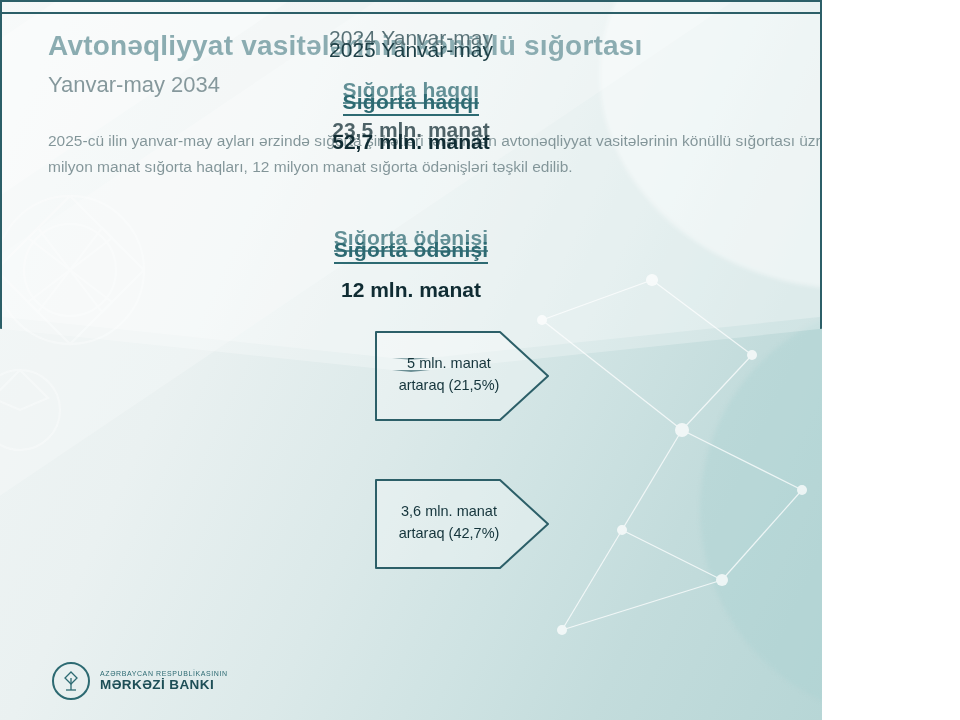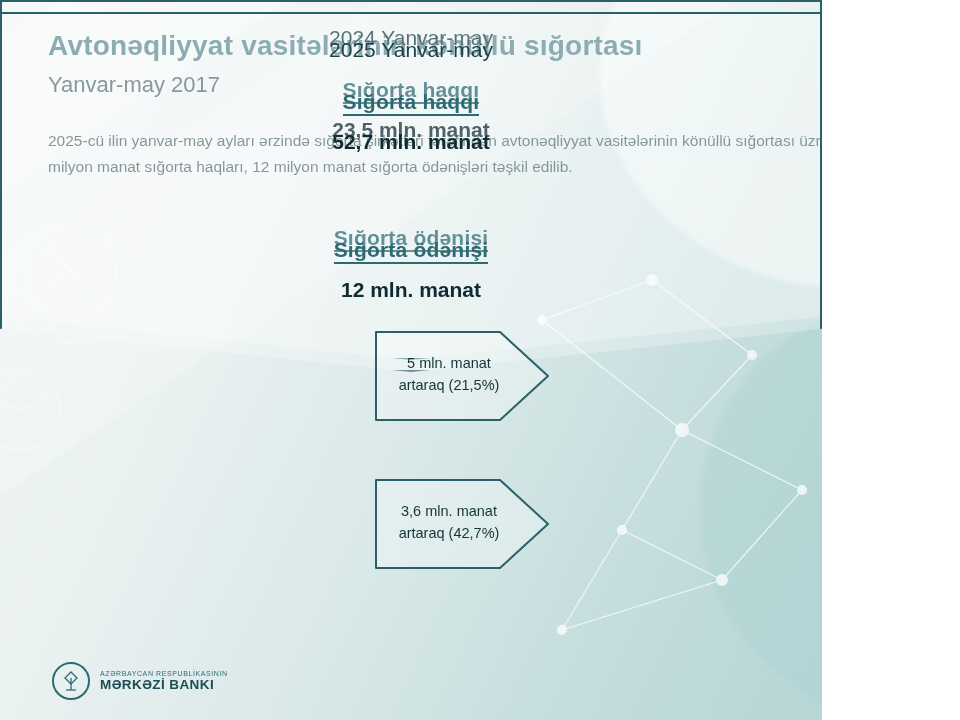--- a/index.html
+++ b/index.html
@@ -198,21 +198,21 @@
         <circle cx="180" cy="170" r="7"></circle>
         <circle cx="300" cy="230" r="5"></circle>
         <circle cx="220" cy="320" r="6"></circle>
         <circle cx="120" cy="270" r="5"></circle>
         <circle cx="60" cy="370" r="5"></circle>
       </g>
     </svg>
   </div>
 
   <div class="title">Avtonəqliyyat vasitələrinin könüllü sığortası</div>
-  <div class="subtitle">Yanvar-may 2017</div>
+  <div class="subtitle">Yanvar-may 2034</div>
   <div class="lead">2025-cü ilin yanvar-may ayları ərzində sığorta şirkətləri tərəfindən avtonəqliyyat vasitələrinin könüllü sığortası üzrə 28,5 milyon manat sığorta haqları, 12 milyon manat sığorta ödənişləri təşkil edilib.</div>
 
   <div class="panel-shape panel-left" style="position:absolute;">
     <div class="panel-inner">
       <div class="panel-head">2024 Yanvar-may</div>
       <div>
         <div class="metric-label">Sığorta haqqı</div>
         <div class="metric-value">23,5 mln. manat</div>
       </div>
       <div class="metric-block-2">

